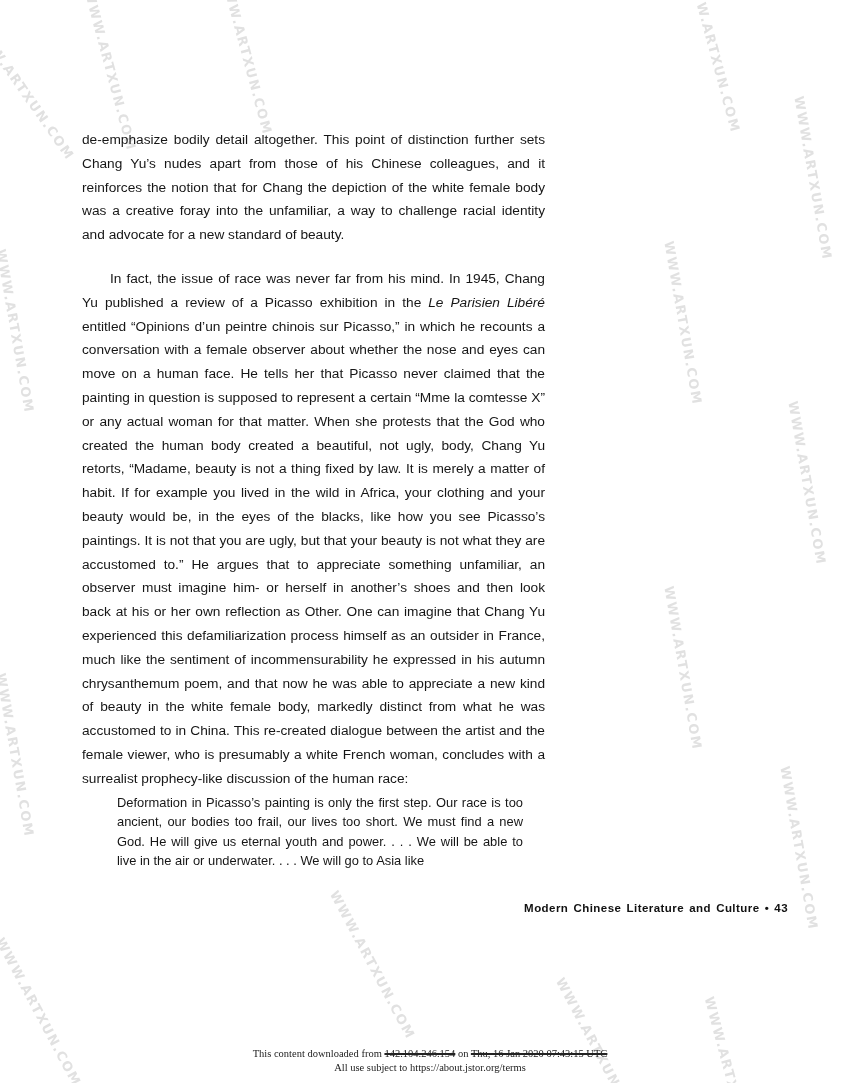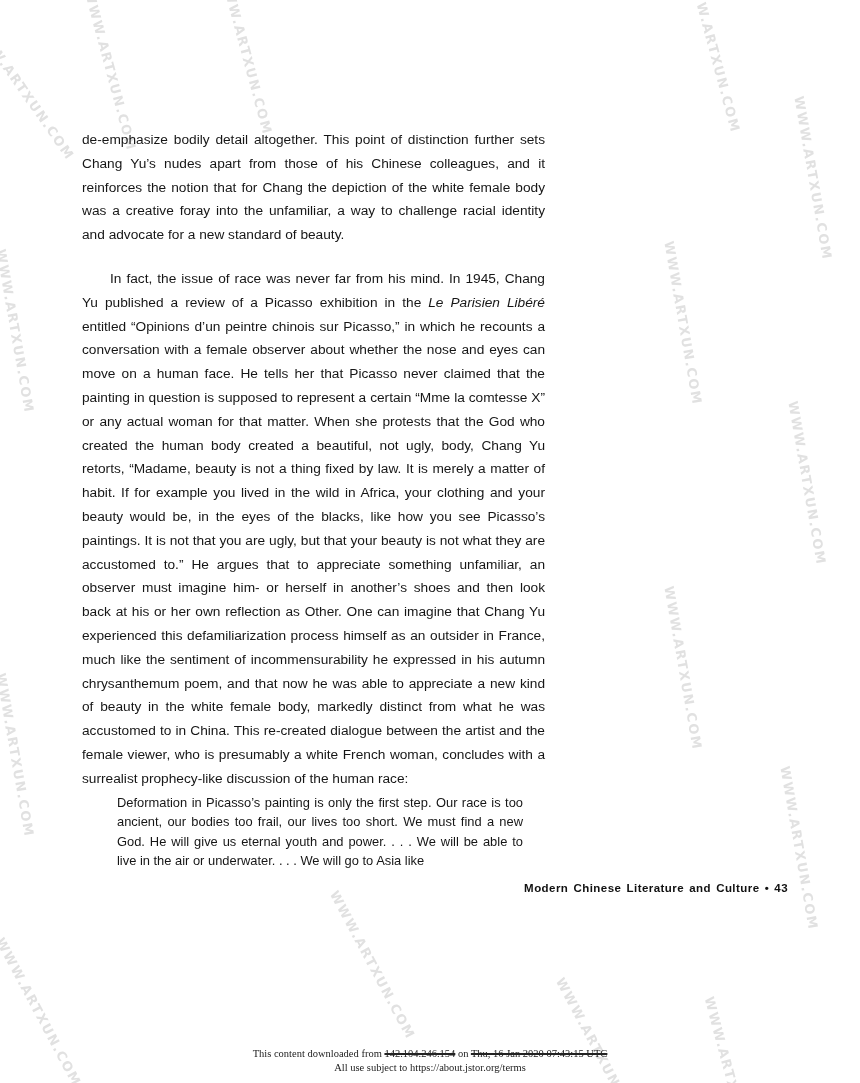--- a/index.html
+++ b/index.html
@@ -46,21 +46,21 @@
     margin-top: 2px;
     margin-left: 35px;
     width: 406px;
     font-size: 12.9px;
     line-height: 19.6px;
     text-align: justify;
     color: #161616;
   }
   .run-footer {
     position: absolute;
-    top: 882px;
+    top: 902px;
     right: 72px;
     font-size: 11.5px;
     font-weight: bold;
     letter-spacing: 0.45px;
     word-spacing: 1.5px;
     color: #111111;
   }
   .jstor {
     position: absolute;
     left: 0;

